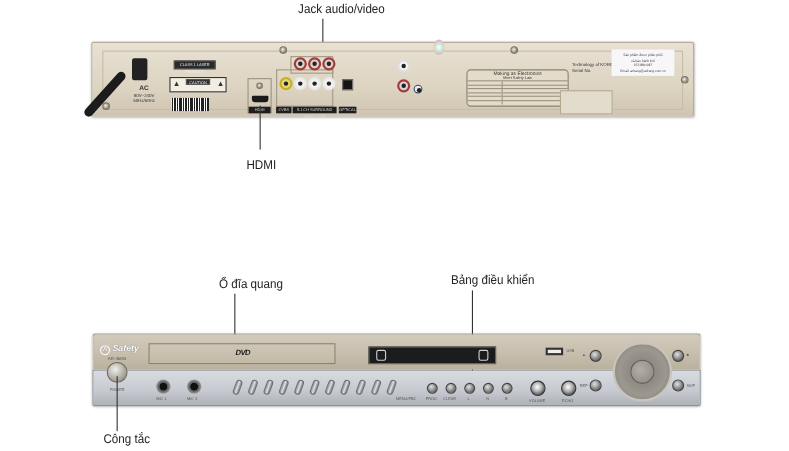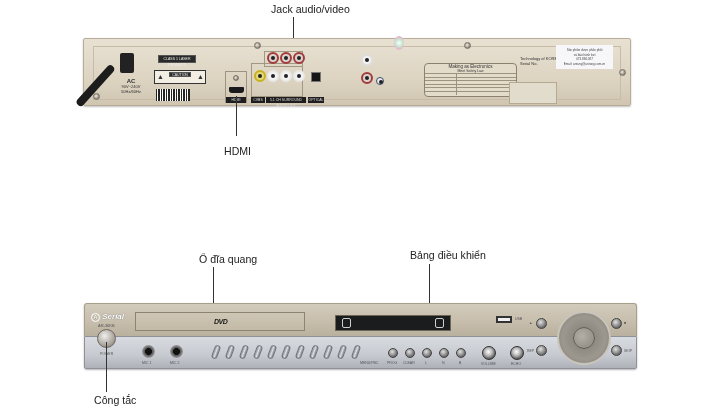--- a/index.html
+++ b/index.html
@@ -290,21 +290,21 @@
 <div class="label" style="left:199px; top:253px; font-size:11.5px;">Ổ đĩa quang</div>
 <div class="pointer" style="left:213px; top:267px; height:56px;"></div>
 
 <div class="label" style="left:410px; top:249px; font-size:11.5px;">Bảng điều khiển</div>
 <div class="pointer" style="left:429px; top:264px; height:91px;"></div>
 
 <div class="front">
   <div class="front-top">
     <div class="brand">
       <span class="circ">A</span>
-      <span>Serial</span>
+      <span>Safety</span>
     </div>
     <div class="model">AR-36KB</div>
 
     <div class="disc-tray">
       <div class="dvd-logo">DVD</div>
     </div>
 
     <div class="display">
       <div class="sq" style="left:6px;"></div>
       <div class="sq" style="right:6px;"></div>

